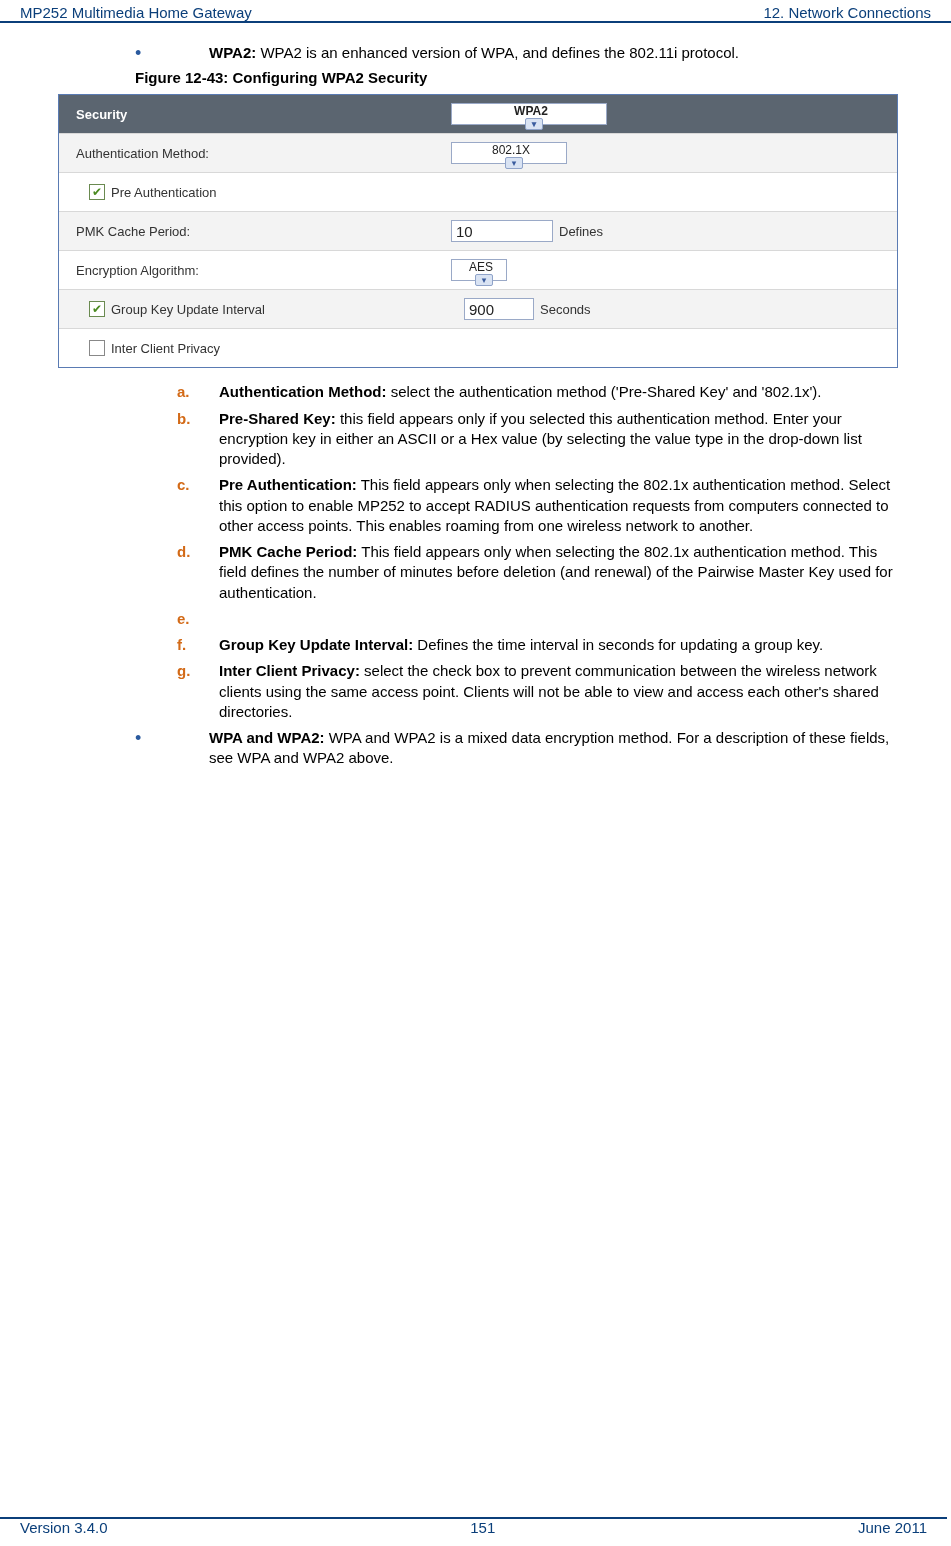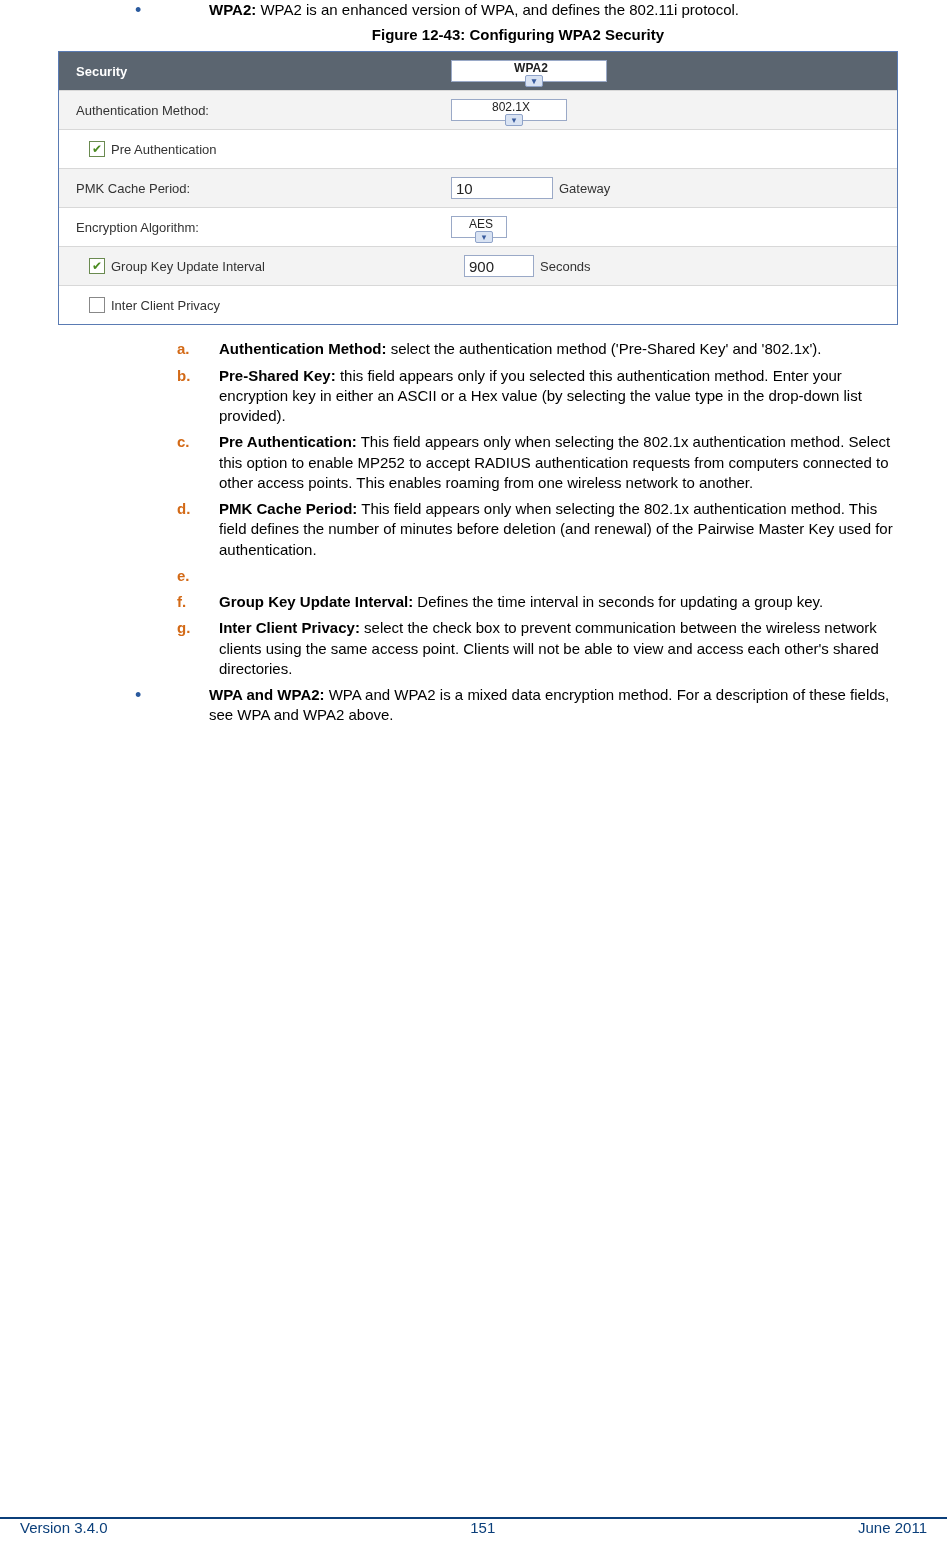--- a/index.html
+++ b/index.html
@@ -50,21 +50,21 @@
     width: 42px;
     font-size: 18px;
     line-height: 20px;
   }
   .bullet-row .txt {
     flex: 1;
     line-height: 1.35;
     margin-left: 32px;
   }
   .figcap {
-    text-align: center;
+    text-align: left;
     font-weight: bold;
     margin: 6px 0 8px 0;
   }
   
   .settings {
     width: 838px;
     margin-left: -77px;
     border: 1px solid #5a7bb3;
     font-family: Verdana, Tahoma, sans-serif;
     font-size: 13px;
@@ -160,20 +160,24 @@
     box-sizing: content-box;
   }
   .sub-row .txt { flex: 1; }
   b { font-weight: bold; }
 </style>
 </head>
 <body>
 
 <div class="page">
 
+  <div class="header">
+    <span>MP252 Multimedia Home Gateway</span>
+    <span>12. Network Connections</span>
+  </div>
 
   <div class="content">
 
     <div class="bullet-row">
       <div class="dot">•</div>
       <div class="txt">
         <b>WPA2:</b><span> WPA2 is an enhanced version of WPA, and defines the 802.11i protocol.</span>
       </div>
     </div>
 
@@ -202,21 +206,21 @@
         <div class="label indent">
           <span class="fake-check">✔</span>
           <span>Pre Authentication</span>
         </div>
         <div class="value"></div>
       </div>
       <div class="row light">
         <div class="label">PMK Cache Period:</div>
         <div class="value">
           <span class="fake-input">10</span>
-          <span>Gateway</span>
+          <span>Defines</span>
         </div>
       </div>
       <div class="row white">
         <div class="label">Encryption Algorithm:</div>
         <div class="value">
           <span class="fake-select" style="width:50px">
             <span>AES</span>
             <span class="arrow">▾</span>
           </span>
         </div>

